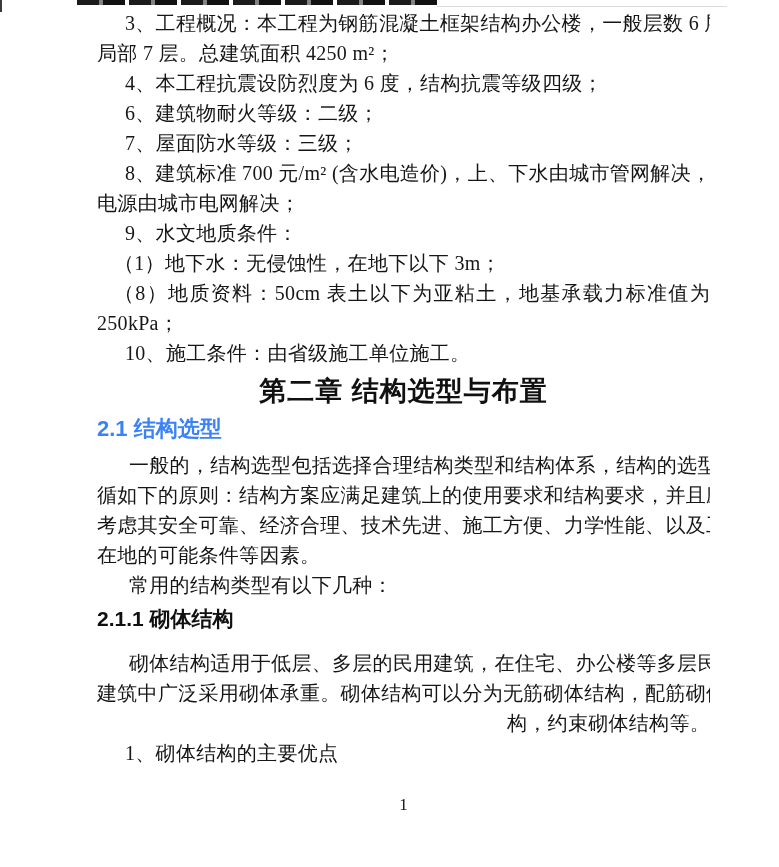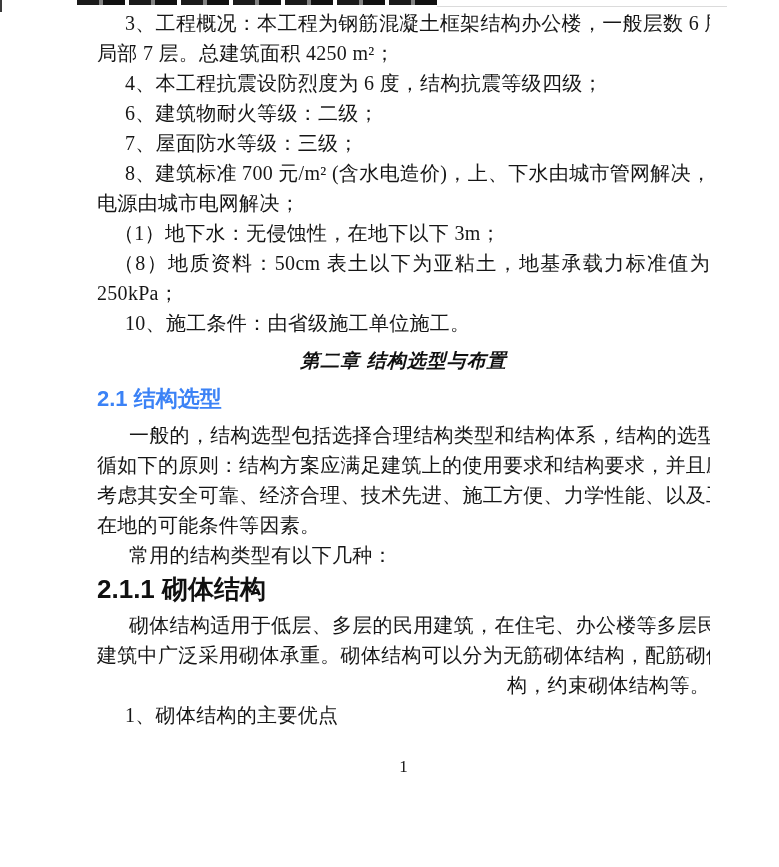--- a/index.html
+++ b/index.html
@@ -57,42 +57,41 @@
   }
   .line.justify {
     text-align: justify;
     text-align-last: justify;
   }
 
   .chapter-heading {
     margin: 6px 0 0 0;
     font-family: "Liberation Sans", "DejaVu Sans", sans-serif;
     font-weight: 700;
-    font-size: 19px;
+    font-size: 27px;
     line-height: 34px;
     text-align: center;
     letter-spacing: 1px;
     color: #101010;
-    font-style: italic;
   }
 
   .section-heading {
     margin: 8px 0 0 0;
     font-family: "Liberation Sans", "DejaVu Sans", sans-serif;
     font-weight: 700;
     font-size: 22px;
     line-height: 26px;
     color: #3b82f6;
   }
 
   .subsection-heading {
-    margin: 6px 0 8px 0;
+    margin: 6px 0 16px 0;
     font-family: "Liberation Sans", "DejaVu Sans", sans-serif;
     font-weight: 700;
-    font-size: 26px;
+    font-size: 21px;
     line-height: 26px;
     color: #101010;
   }
 
   .lines-block { margin: 0; }
   .lines-block.after-heading { margin-top: 8px; }
   .lines-block.after-subheading { margin-top: 6px; }
 
   .page-number {
     margin-top: 26px;
@@ -113,20 +112,21 @@
 
   <div class="lines-block">
 
   <div class="line justify" style="text-indent: 28px;">3、工程概况：本工程为钢筋混凝土框架结构办公楼，一般层数 6 层，</div>
       <div class="line" style="text-indent: 0px;">局部 7 层。总建筑面积 4250 m²；</div>
       <div class="line" style="text-indent: 28px;">4、本工程抗震设防烈度为 6 度，结构抗震等级四级；</div>
       <div class="line" style="text-indent: 28px;">6、建筑物耐火等级：二级；</div>
       <div class="line" style="text-indent: 28px;">7、屋面防水等级：三级；</div>
       <div class="line justify" style="text-indent: 28px;">8、建筑标准 700 元/m² (含水电造价)，上、下水由城市管网解决，</div>
       <div class="line" style="text-indent: 0px;">电源由城市电网解决；</div>
+      <div class="line" style="text-indent: 28px;">9、水文地质条件：</div>
       <div class="line" style="text-indent: 17px;">（1）地下水：无侵蚀性，在地下以下 3m；</div>
       <div class="line justify" style="text-indent: 17px;">（8）地质资料：50cm 表土以下为亚粘土，地基承载力标准值为</div>
       <div class="line" style="text-indent: 0px;">250kPa；</div>
       <div class="line" style="text-indent: 28px;">10、施工条件：由省级施工单位施工。</div>
     </div>
 
   <div class="chapter-heading">第二章  结构选型与布置</div>
 
   <div class="section-heading">2.1 结构选型</div>
 

